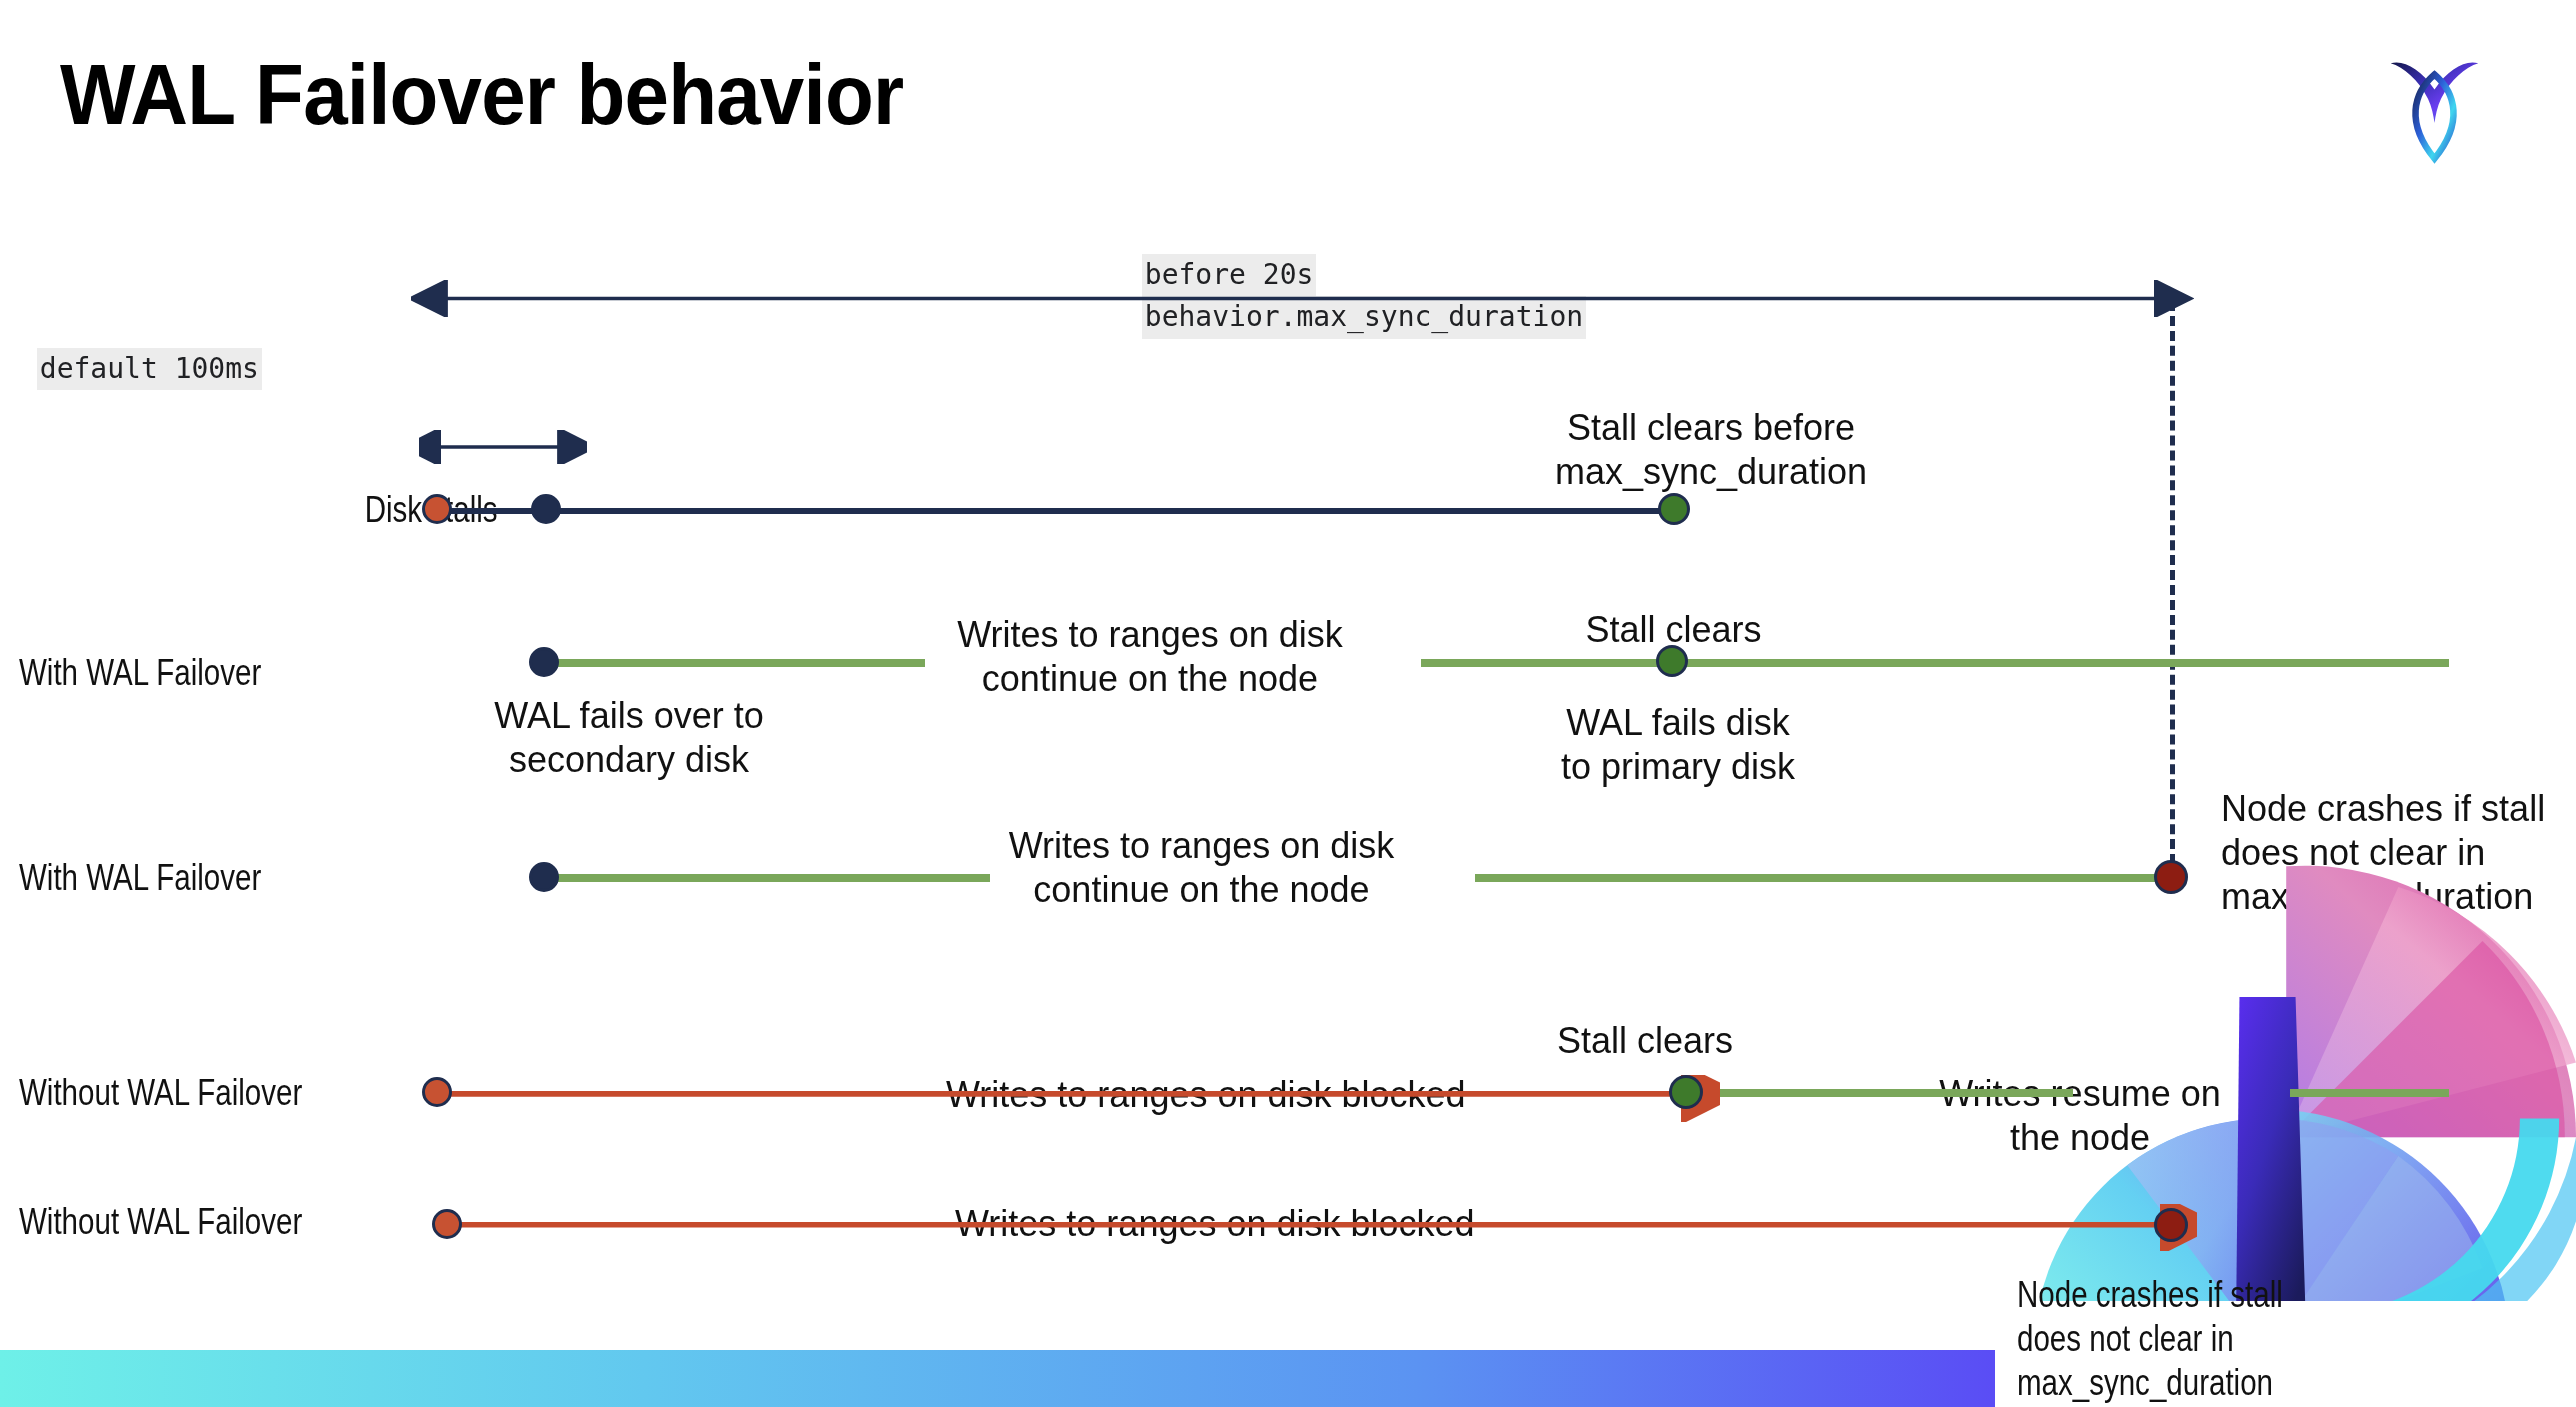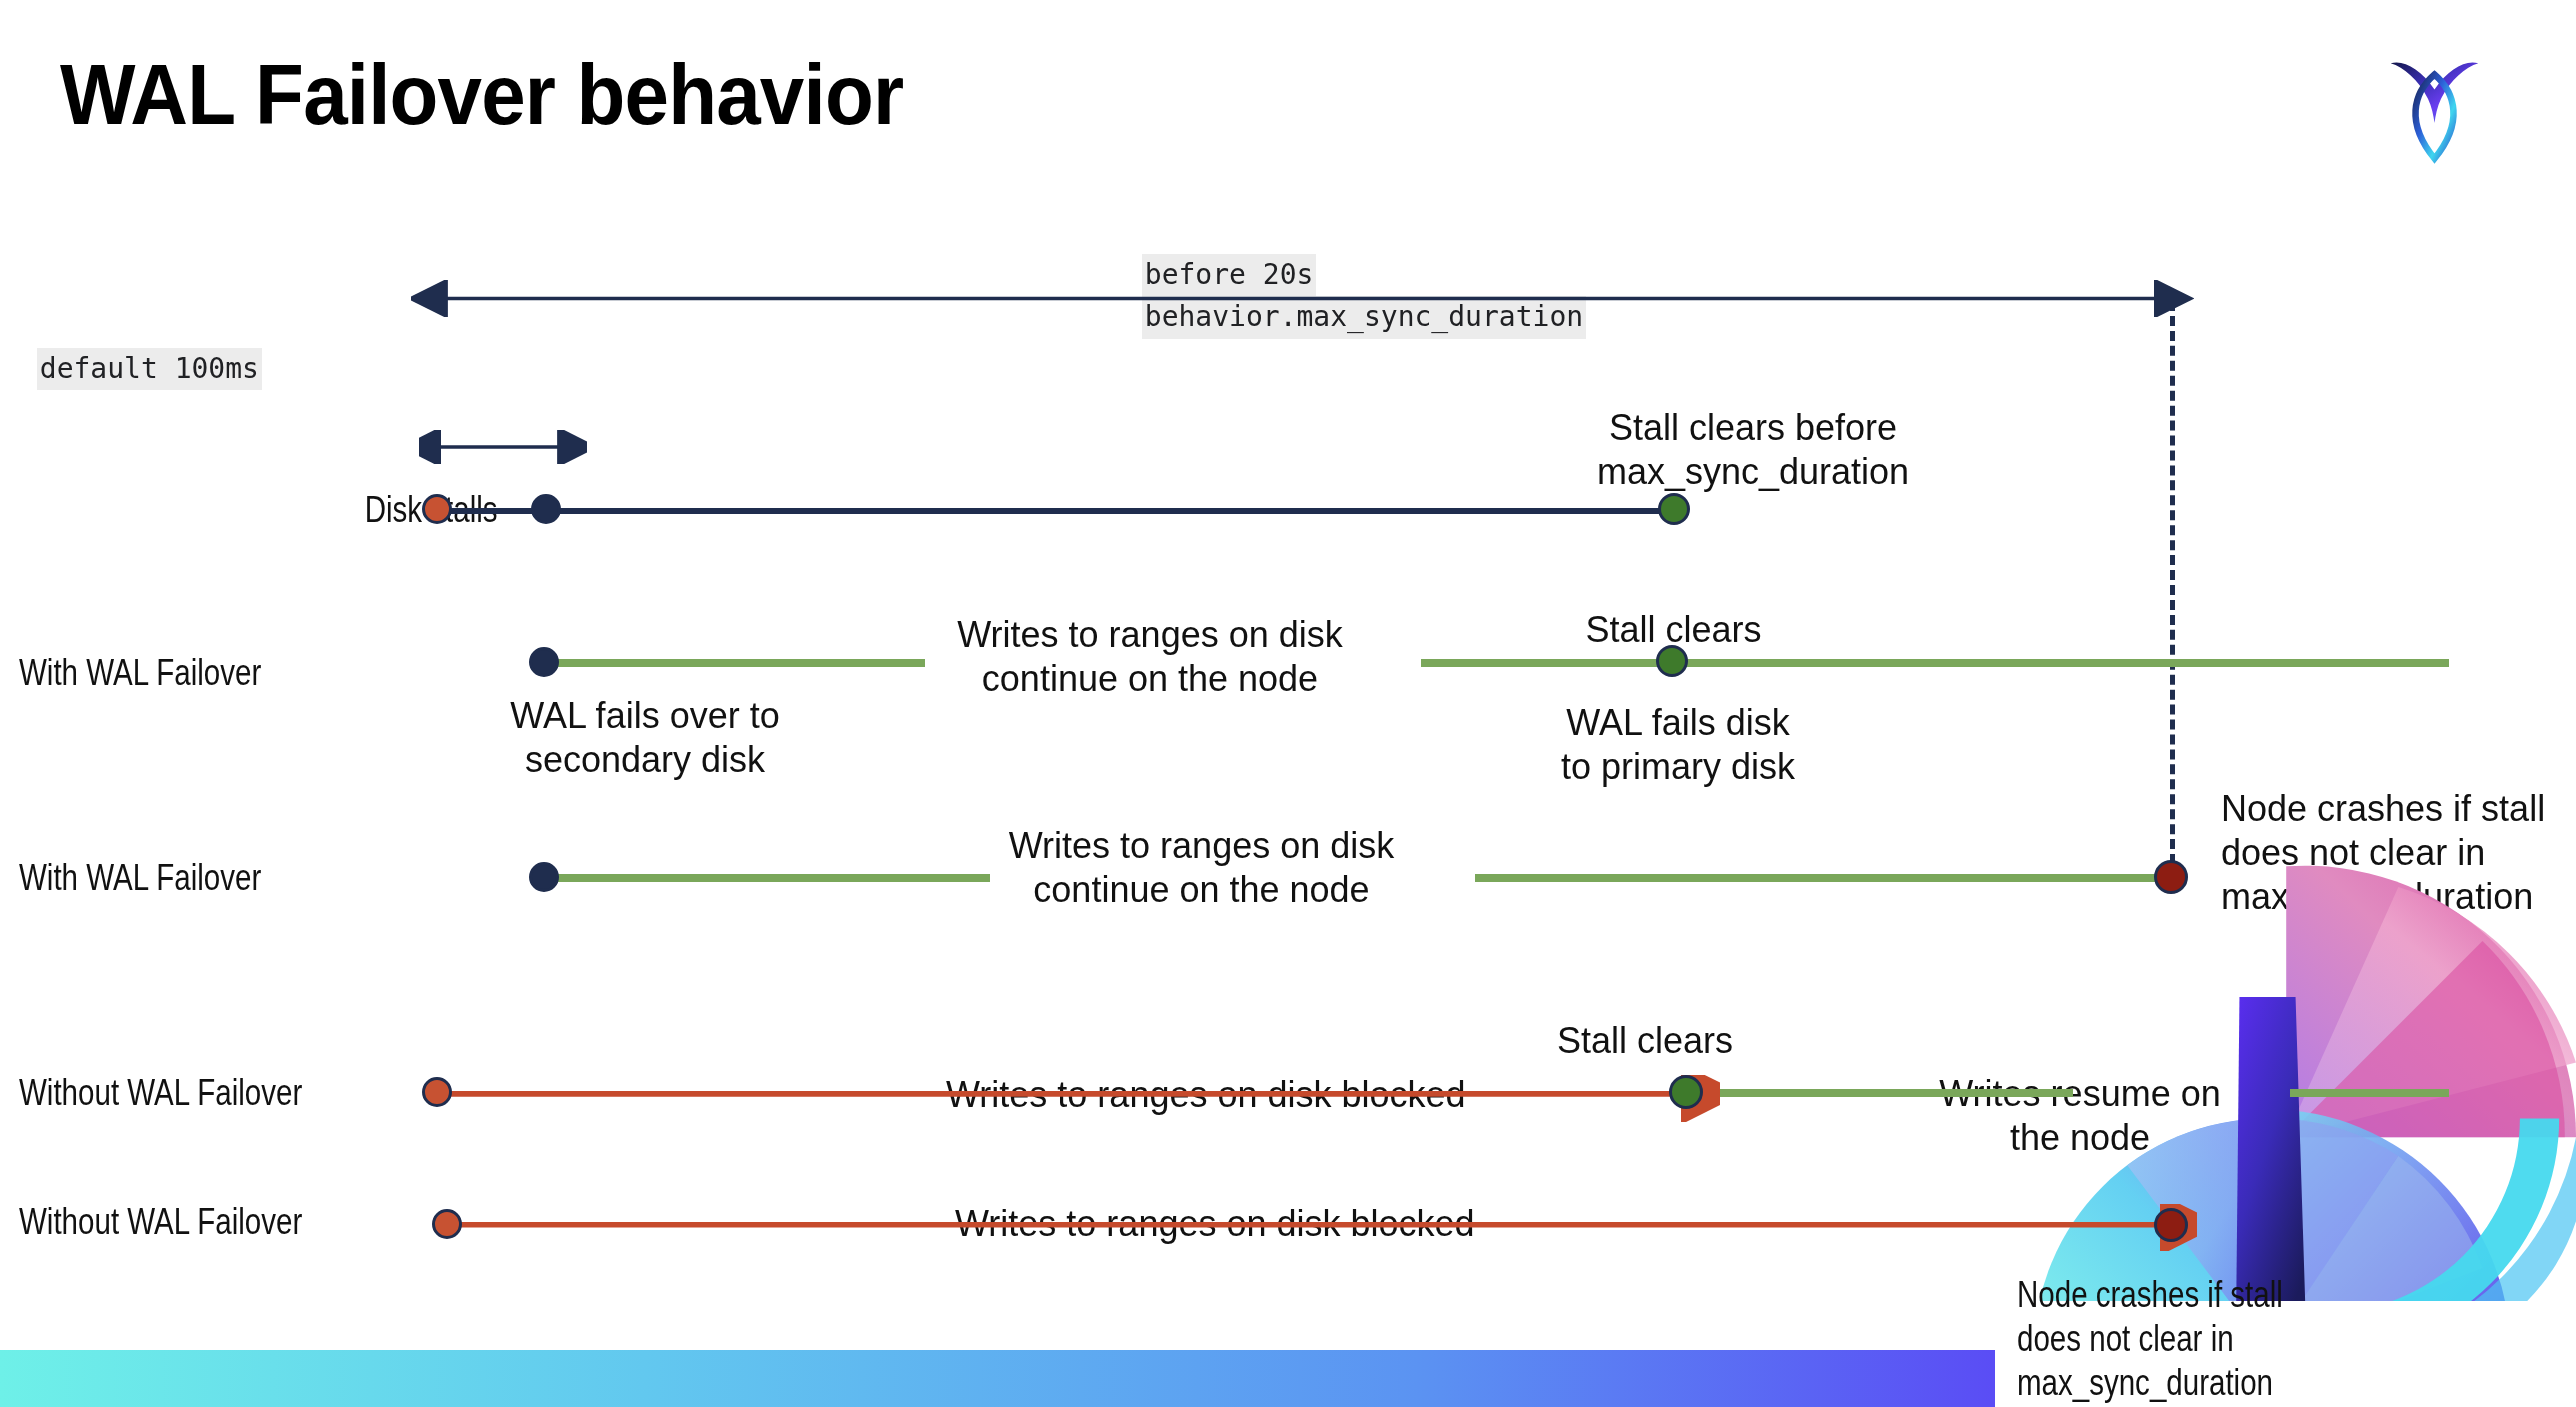--- a/index.html
+++ b/index.html
@@ -124,34 +124,34 @@
 
   <div class="dashed-v" style="left:2170px; top:301px; height:578px;"></div>
 
   <div class="dtext cond" style="left:222px; top:488px; width:336px; text-align:right;">Disk stalls</div>
 
   <div class="navy-line" style="left:447px; top:508px; width:1234px;"></div>
   <div class="dot orange" style="left:422px; top:494px; width:30px; height:30px;"></div>
   <div class="dot navy" style="left:531px; top:494px; width:30px; height:30px;"></div>
   <div class="dot green" style="left:1658px; top:493px; width:32px; height:32px;"></div>
 
-  <div class="dtext center" style="left:1566px; top:406px; width:374px;">Stall clears before
+  <div class="dtext center" style="left:1524px; top:406px; width:374px;">Stall clears before
 max_sync_duration</div>
 
   <div class="dtext cond" style="left:18.7px; top:651px; width:542px; text-align:left;">With WAL Failover</div>
 
   <div class="green-line" style="left:551px; top:659px; width:374px;"></div>
   <div class="green-line" style="left:1421px; top:659px; width:1028px;"></div>
   <div class="dot navy" style="left:529px; top:647px; width:30px; height:30px;"></div>
   <div class="dot green" style="left:1656px; top:645px; width:32px; height:32px;"></div>
 
   <div class="dtext center" style="left:935px; top:613px; width:430px;">Writes to ranges on disk
 continue on the node</div>
   <div class="dtext center" style="left:1524px; top:608px; width:299px;">Stall clears</div>
-  <div class="dtext center" style="left:458px; top:694px; width:374px;">WAL fails over to
+  <div class="dtext center" style="left:442px; top:694px; width:374px;">WAL fails over to
 secondary disk</div>
   <div class="dtext center" style="left:1524px; top:701px; width:308px;">WAL fails  disk
 to primary disk</div>
 
   <div class="dtext cond" style="left:18.7px; top:856px; width:542px; text-align:left;">With WAL Failover</div>
 
   <div class="green-line" style="left:551px; top:874px; width:439px;"></div>
   <div class="green-line" style="left:1475px; top:874px; width:699px;"></div>
   <div class="dot navy" style="left:529px; top:862px; width:30px; height:30px;"></div>
   <div class="dot darkred" style="left:2154px; top:860px; width:34px; height:34px;"></div>

